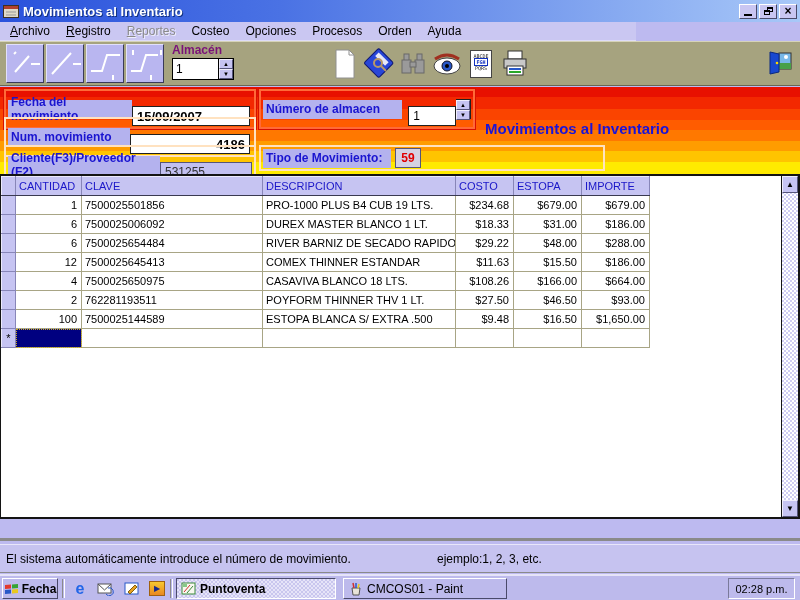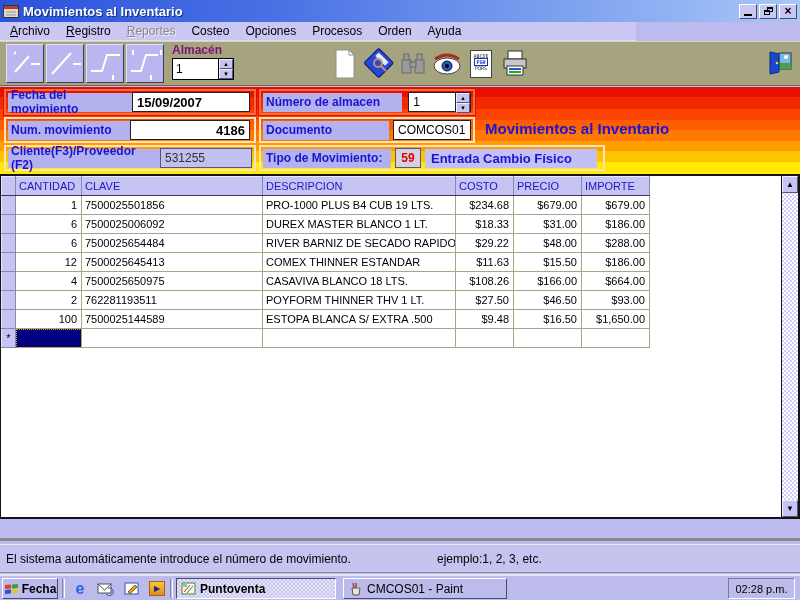--- a/index.html
+++ b/index.html
@@ -56,21 +56,21 @@
   
   .formpanel { position:absolute; left:0; top:87px; width:800px; height:87px;
     background:linear-gradient(#e81000 0 12%, #f32800 12% 25%, #fa4400 25% 38%, #ff5c00 38% 50%,
       #ff7800 50% 62%, #ff9c00 62% 74%, #ffc400 74% 86%, #ffea00 86% 100%); }
   .fgroup { position:absolute; display:flex; align-items:center; padding:1px 2px; }
   .fgroup.redb { border:2px solid #ff6a38; box-shadow:0 0 0 1px #d81000; }
   .fgroup.creamb { border:2px solid #ffe2c0; }
   .flabel { background:#b4b2ee; color:#1a14d0; font-weight:bold; font-size:12px;
     height:19px; display:flex; align-items:center; padding:0 3px; }
   .finput { background:#fff; border:1px solid #202020; height:20px; font-size:13px; font-weight:bold;
-    color:#000; display:flex; align-items:center; padding:0 4px; }
+    color:#000; display:flex; align-items:center; padding:0 4px;margin-top:14px; }
   .finput.plain { font-weight:normal; font-size:12px; }
   .finput.right { justify-content:flex-end; }
   .finput.lav { background:#c2c0f0; color:#303030; border:1px solid #55557a; }
   .fspincol { width:15px; height:20px; display:flex; flex-direction:column; border:1px solid #202020; border-left:none; background:#fff; }
   .paneltitle { position:absolute; left:485px; top:33px; color:#1a14d8; font-weight:bold; font-size:15px; }
   .tipocode { background:#d4d2e2; border:1px solid #55557a; color:#e00000; font-weight:bold; font-size:12px;
     height:20px; min-width:26px; display:flex; align-items:center; justify-content:center; }
   .tipodesc { background:#c2c0f4; color:#1a14d0; font-weight:bold; font-size:13px; height:19px;
     display:flex; align-items:center; padding:0 6px; margin-left:4px; width:172px; }
 
@@ -277,34 +277,29 @@
       <div class="fspincol">
         <div class="spinbtn">▲</div>
         <div class="spinbtn">▼</div>
       </div>
     </div>
 
     <div class="fgroup creamb" style="left:4px; top:30px; width:252px;">
       <div class="flabel" style="width:122px;">Num. movimiento</div>
       <div class="finput right" style="width:120px;">4186</div>
     </div>
-    <div class="fgroup creamb" style="left:259px; top:30px; width:216px;">
-      <div class="flabel" style="width:126px;">Documento</div>
-      <div class="finput plain" style="width:78px; margin-left:4px;">COMCOS01</div>
-    </div>
     <div class="paneltitle">Movimientos al Inventario</div>
 
     <div class="fgroup creamb" style="left:4px; top:58px; width:252px;justify-content:flex-end;">
       <div class="flabel" style="width:152px;">Cliente(F3)/Proveedor (F2)</div>
       <div class="finput plain lav" style="width:92px;">531255</div>
     </div>
     <div class="fgroup creamb" style="left:259px; top:58px; width:346px;">
       <div class="flabel" style="width:128px;">Tipo de Movimiento:</div>
       <div class="tipocode" style="margin-left:4px;">59</div>
-      <div class="tipodesc">Entrada Cambio Físico</div>
     </div>
   </div>
 
   <div class="grid">
     <table class="dgrid">
       <colgroup>
         <col style="width:14px">
           <col style="width:66px">
           <col style="width:181px">
         <col style="width:193px">
@@ -312,21 +307,21 @@
           <col style="width:68px">
           <col style="width:68px">
       </colgroup>
       <thead>
         <tr>
           <th class="hcell"></th>
           <th class="hcell">CANTIDAD</th>
           <th class="hcell">CLAVE</th>
           <th class="hcell">DESCRIPCION</th>
           <th class="hcell">COSTO</th>
-          <th class="hcell">PRECIO</th>
+          <th class="hcell">ESTOPA</th>
           <th class="hcell">IMPORTE</th>
         </tr>
       </thead>
       <tbody>
       <tr>
       <td class="sel"></td>
       <td class="dcell num">1</td>
       <td class="dcell">7500025501856</td>
       <td class="dcell">PRO-1000 PLUS B4 CUB 19 LTS.</td>
       <td class="dcell num">$234.68</td>

